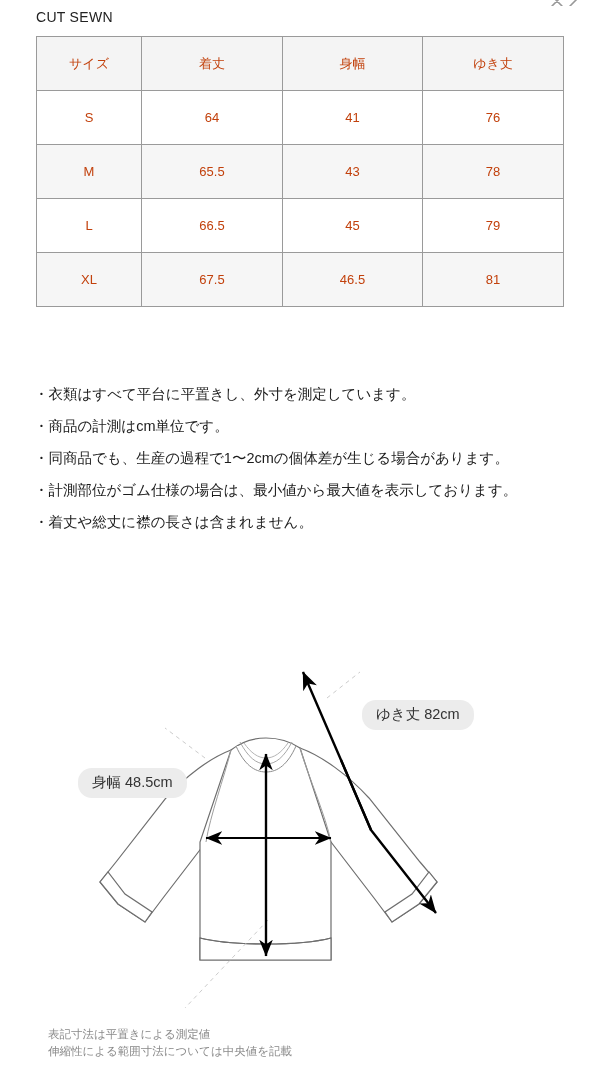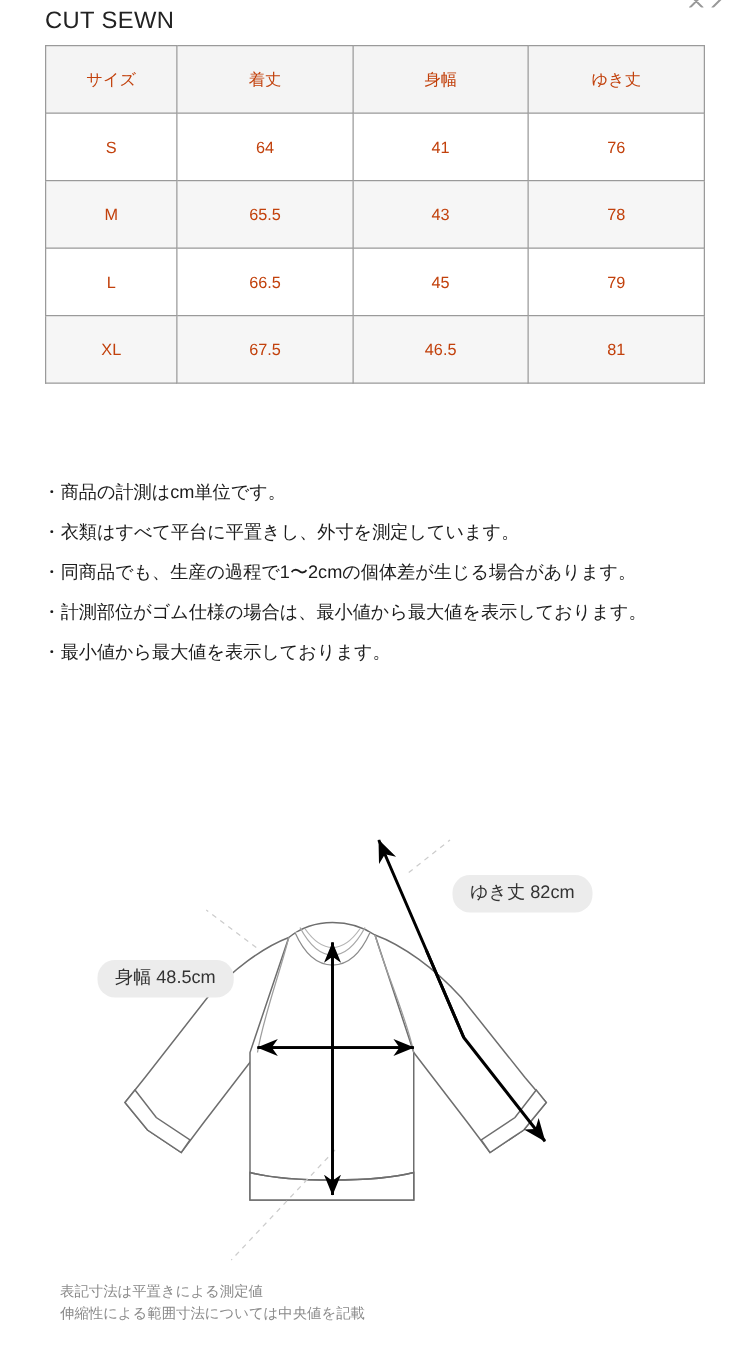--- a/index.html
+++ b/index.html
@@ -40,21 +40,21 @@
     overflow: hidden;
     opacity: .55;
   }
   .close-icon-clip svg { display: block; }
 
   
   .category-title {
     position: absolute;
     left: 36px;
     top: 8px;
-    font-size: 19px;
+    font-size: 14px;
     letter-spacing: .3px;
     color: #222222;
     line-height: 18px;
   }
 
   
   .size-table-wrap {
     position: absolute;
     left: 36px;
     top: 36px;
@@ -185,25 +185,25 @@
         <td>XL</td>
         <td>67.5</td>
         <td>46.5</td>
         <td>81</td>
       </tr>
     </tbody>
   </table>
 </div>
 
 <div class="notes">
+  <div class="note-line">・衣類はすべて平台に平置きし、外寸を測定しています。</div>
   <div class="note-line">・商品の計測はcm単位です。</div>
-  <div class="note-line">・衣類はすべて平台に平置きし、外寸を測定しています。</div>
   <div class="note-line">・同商品でも、生産の過程で1〜2cmの個体差が生じる場合があります。</div>
   <div class="note-line">・計測部位がゴム仕様の場合は、最小値から最大値を表示しております。</div>
-  <div class="note-line">・最小値から最大値を表示しております。</div>
+  <div class="note-line">・着丈や総丈に襟の長さは含まれません。</div>
 </div>
 
 <div class="diagram">
   <svg width="600" height="400" viewBox="0 0 600 400">
     <defs>
       <marker id="ah" markerWidth="9" markerHeight="9" refX="7.4" refY="3.1" orient="auto" markerUnits="strokeWidth">
         <path d="M0,0 L7.6,3.1 L0,6.2 L2.2,3.1 Z" fill="#000"></path>
       </marker>
       <marker id="ah2" markerWidth="9" markerHeight="9" refX="7.4" refY="3.1" orient="auto" markerUnits="strokeWidth">
         <path d="M0,0 L7.6,3.1 L0,6.2 L2.2,3.1 Z" fill="#000"></path>

